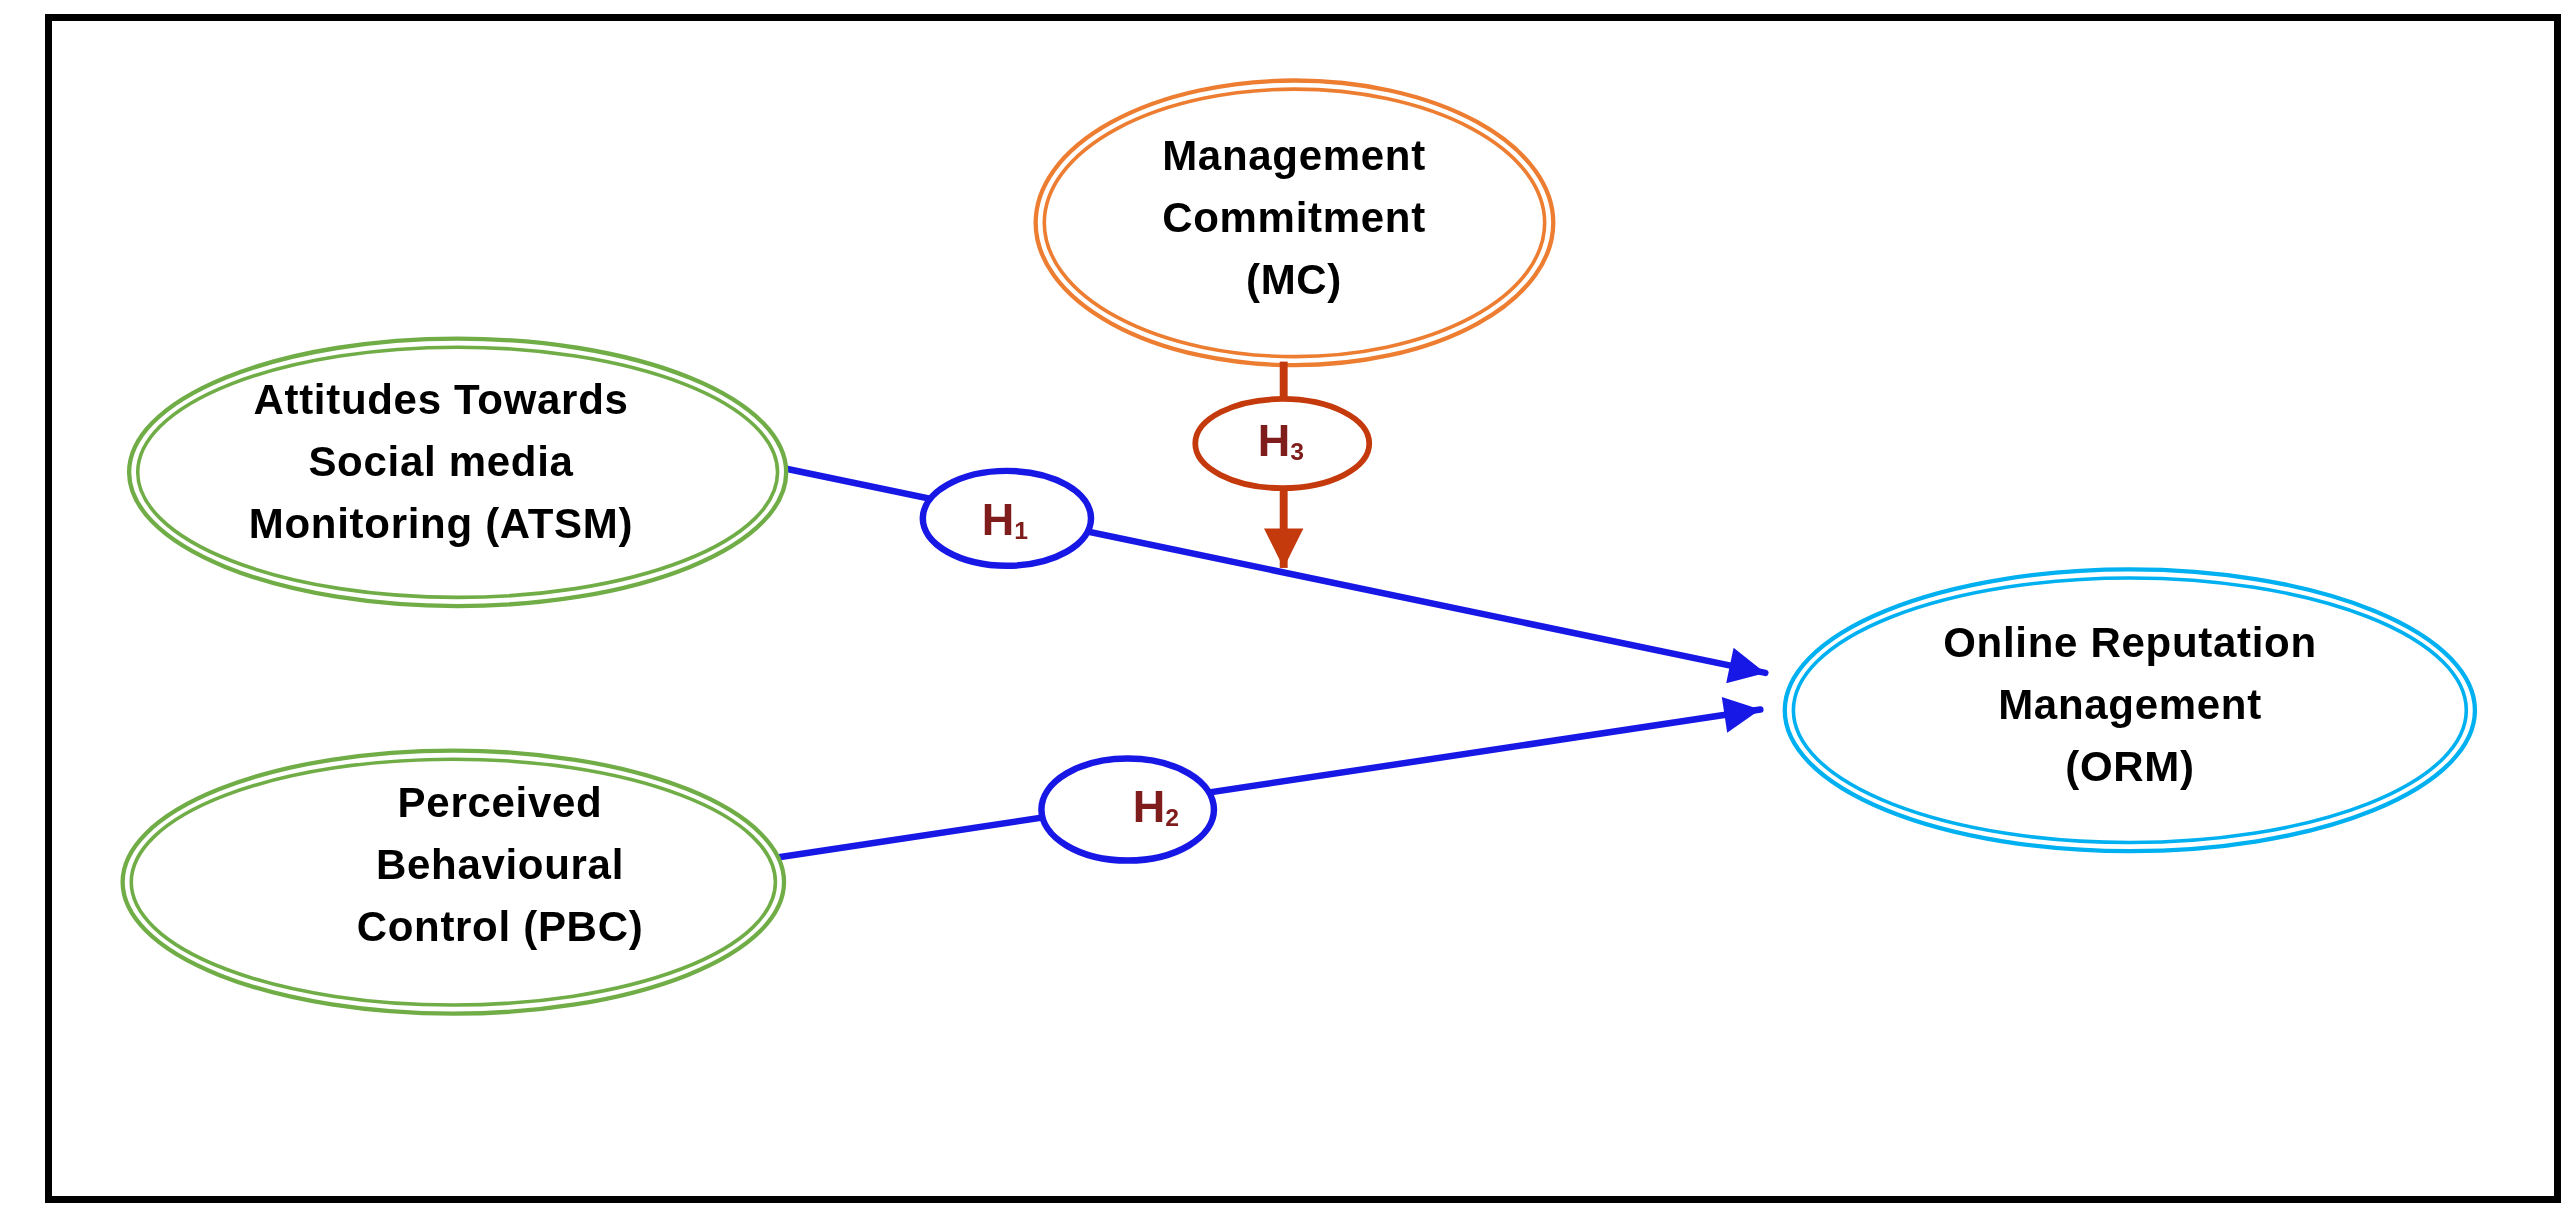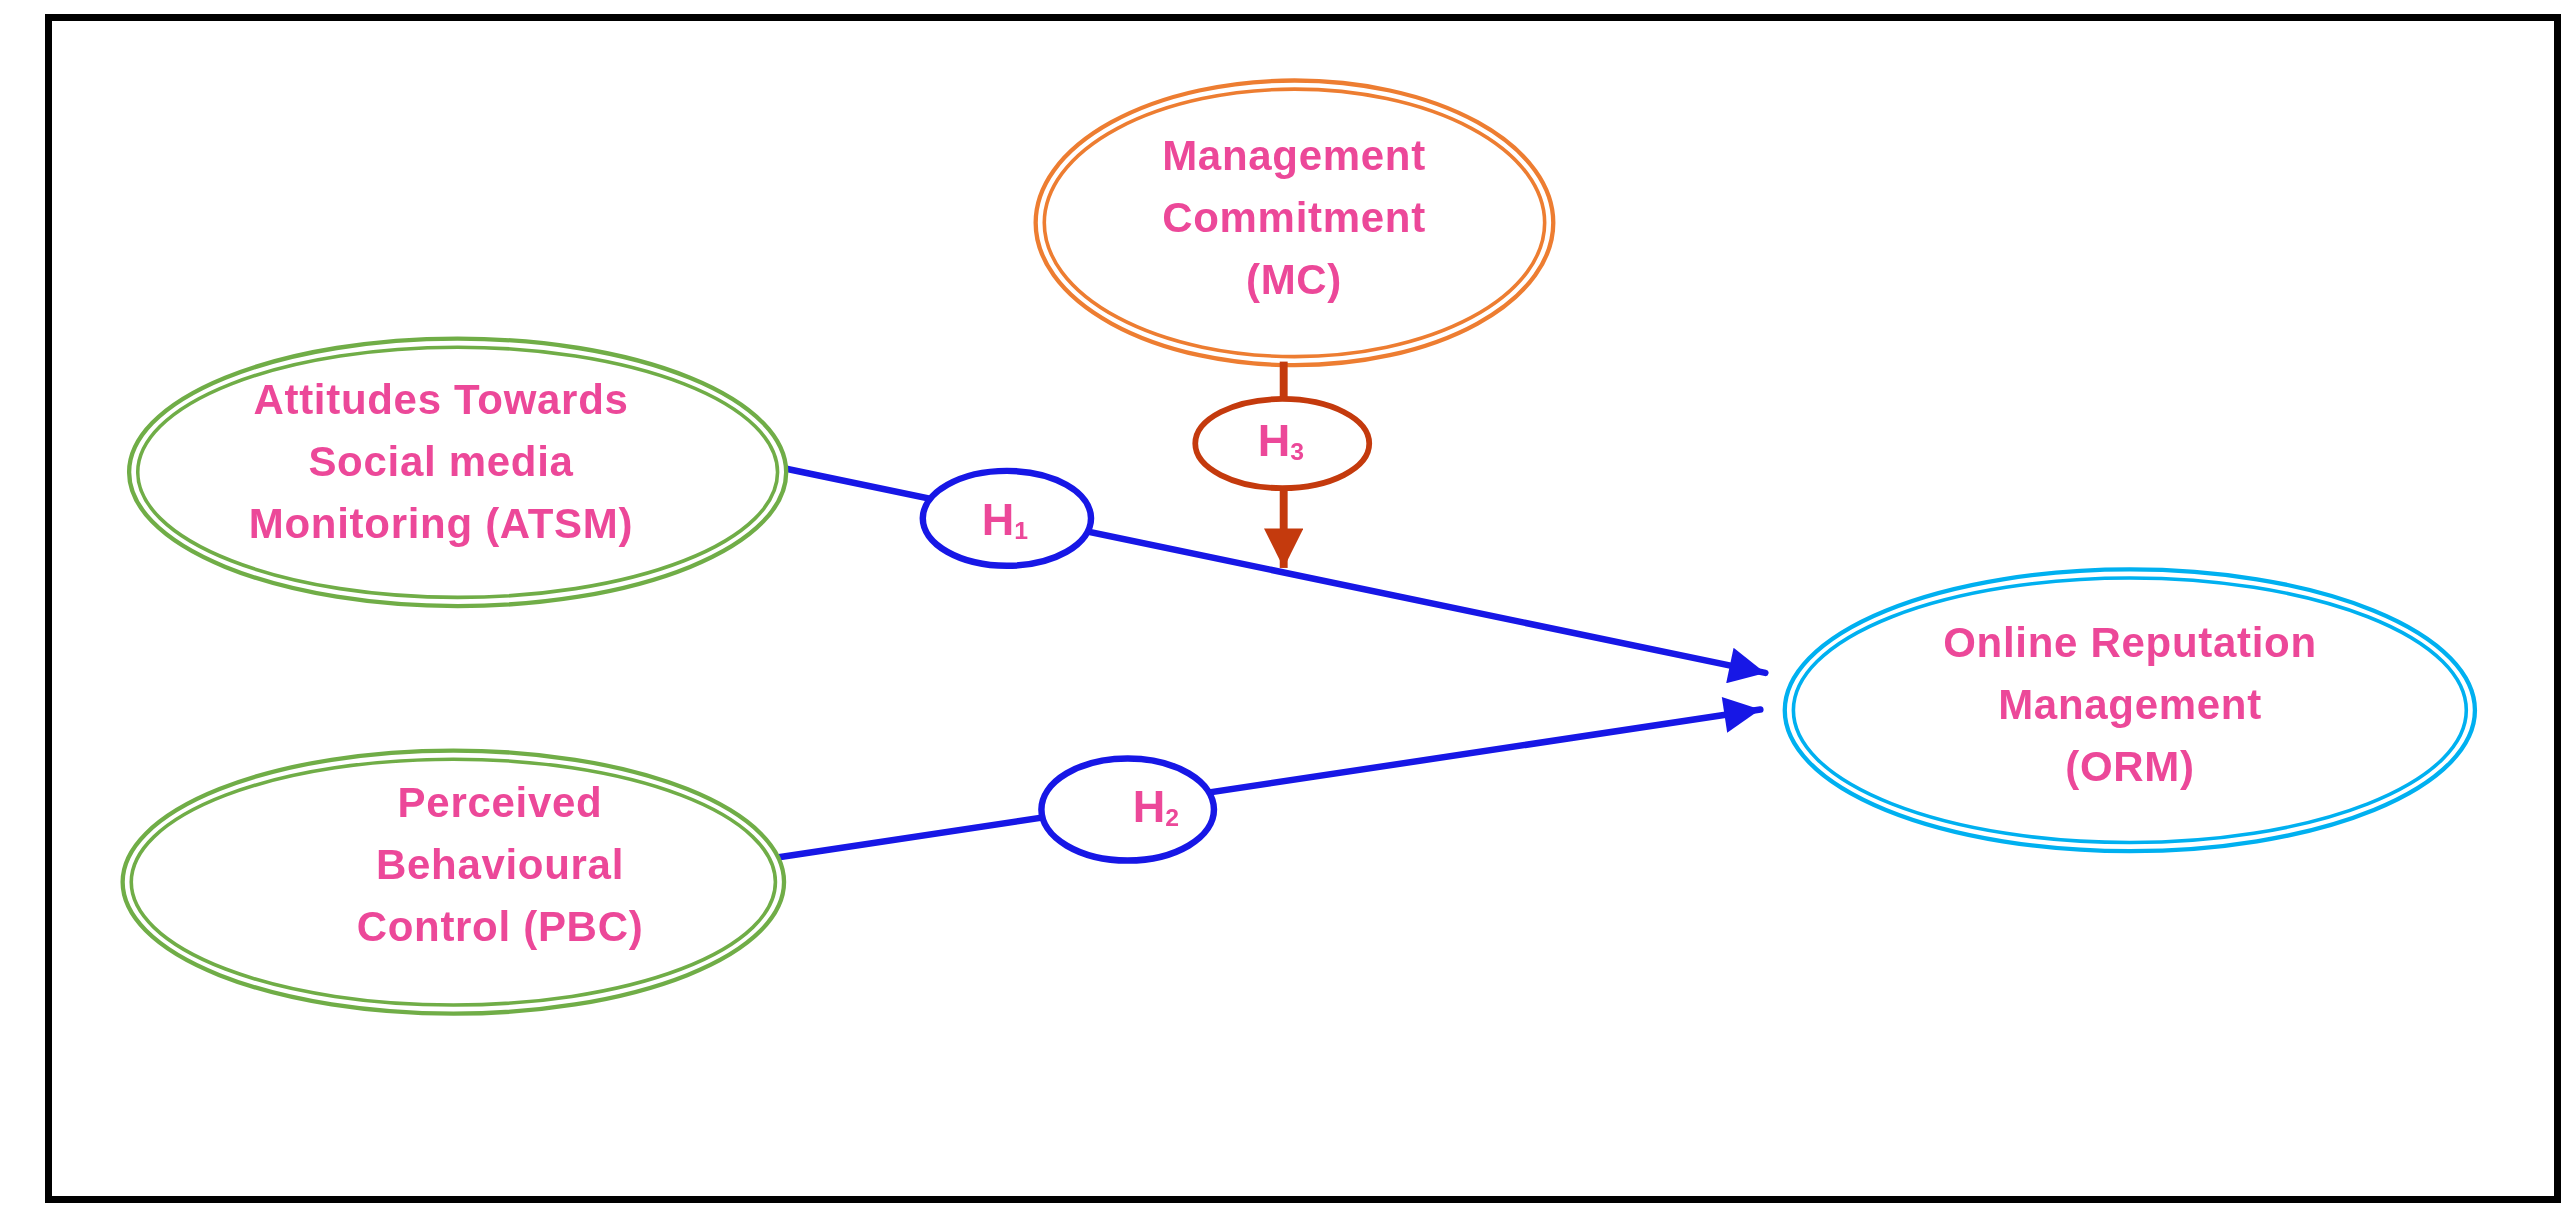--- a/index.html
+++ b/index.html
@@ -35,29 +35,29 @@
   }
   .node-label {
     position: absolute;
     transform: translate(-50%, -50%);
     text-align: center;
     white-space: pre-line;
     font-weight: bold;
     font-size: 42px;
     line-height: 62px;
     letter-spacing: 0.7px;
-    color: #ec4899;
+    color: #000000;
   }
   .hyp-label {
     position: absolute;
     transform: translate(-50%, -50%);
     text-align: right;
     font-weight: bold;
     font-size: 45px;
-    color: #ec4899;
+    color: #7f1d1d;
     white-space: nowrap;
   }
   .hyp-label .sub {
     font-size: 0.55em;
     vertical-align: -0.18em;
   }
   .hyp-label.italic {
   }
 </style>
 </head>

